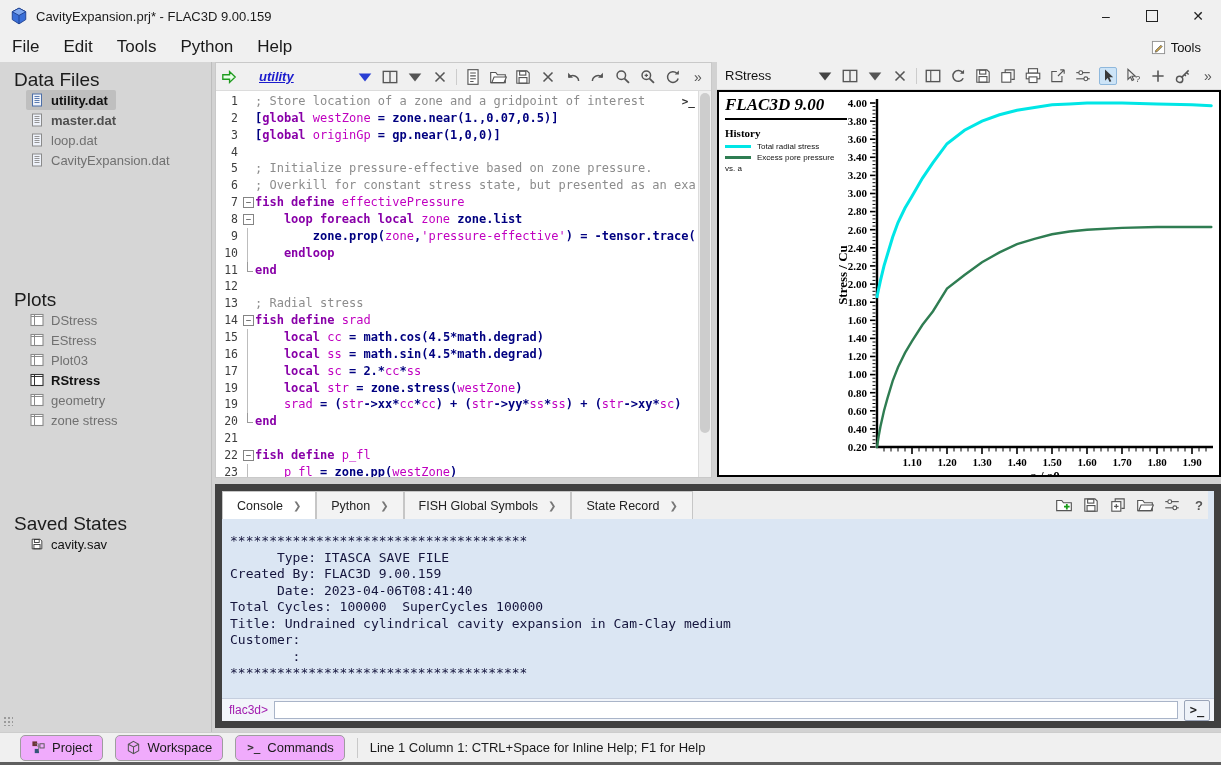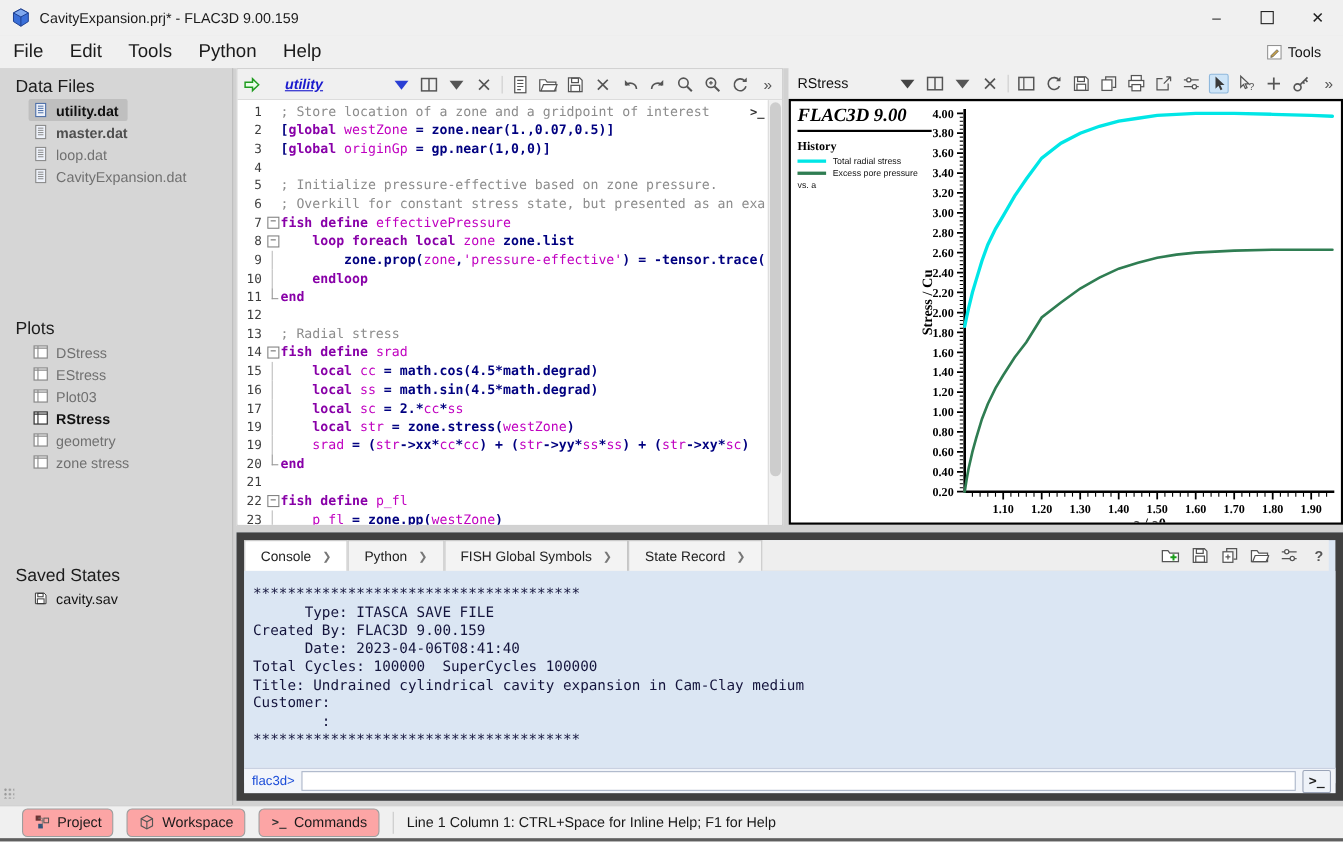--- a/index.html
+++ b/index.html
@@ -13,21 +13,21 @@
   .wctrls{position:absolute;right:0;top:0;height:32px;display:flex;}
   .wc{width:46px;height:32px;display:flex;align-items:center;justify-content:center;color:#222;font-size:14px;cursor:default;}
   .maxbox{width:10px;height:10px;border:1.2px solid #222;display:inline-block;}
   
   .menubar{position:absolute;left:0;top:32px;width:1221px;height:30px;background:#f0f0f0;display:flex;align-items:center;}
   .menuitem{padding:4px 12px;font-size:17px;color:#1a1a1a;}
   .tools-btn{position:absolute;right:14px;display:flex;align-items:center;gap:5px;font-size:13px;padding:3px 6px;}
   .tools-btn .tbi{width:15px;height:15px;}
   
   .sidebar{position:absolute;left:0;top:62px;width:212px;height:670px;background:#d6d6d6;border-right:1px solid #bdbdbd;padding-top:8px;box-sizing:border-box;}
-  .side-sec-title{margin-left:14px;height:20px;line-height:20px;font-size:16px;color:#1c1c1c;}
+  .side-sec-title{margin-left:14px;height:20px;line-height:20px;font-size:19px;color:#1c1c1c;}
   .side-item{margin-left:26px;height:20px;display:flex;align-items:center;gap:7px;padding:0 8px 0 4px;width:fit-content;border-radius:2px;text-align:right;}
   .side-item .si{width:14px;height:14px;display:inline-flex;flex:none;}
   .side-item.selected{background:#bfbfbf;}
   .si-label{font-size:13px;white-space:nowrap;}
   .tone-black{color:#111;} .tone-mid{color:#4f4f4f;} .tone-dim{color:#707070;}
   .b{font-weight:bold;}
   .sec-plots{margin-top:120px;} .sec-saved{margin-top:84px;}
   .grip{position:absolute;left:3px;bottom:6px;width:10px;height:10px;
     background:radial-gradient(#9a9a9a 1px,transparent 1.2px);background-size:4px 4px;}
   
@@ -78,29 +78,29 @@
   .ctabs{position:absolute;left:0;top:0;height:28px;right:150px;display:flex;background:#eeeeee;border-bottom:1px solid #bdbdbd;}
   .ctab{display:flex;align-items:center;gap:10px;padding:0 14px;font-size:12.5px;color:#222;
     background:#f3f3f3;border:1px solid #c6c6c6;border-bottom:none;box-sizing:border-box;}
   .ctab.active{background:#fff;}
   .ctab .chev{color:#777;font-size:10px;}
   .cicons{position:absolute;right:6px;top:0;height:28px;display:flex;align-items:center;gap:9px;background:#eeeeee;}
   .cout{position:absolute;left:0;top:28px;right:0;height:193px;background:#dbe6f3;padding:14px 0 0 8px;box-sizing:border-box;overflow:hidden;}
   .co-line{font-family:"DejaVu Sans Mono",monospace;font-size:13px;line-height:16.5px;color:#14143c;white-space:pre;}
   .cprompt{position:absolute;left:0;bottom:0;right:0;height:23px;background:#f2f5fa;border-top:1px solid #c5cede;
     display:flex;align-items:center;padding:0 4px;gap:6px;box-sizing:border-box;}
-  .plabel{font-size:12px;color:#1d4ed8;flex:none;padding-left:3px;}
+  .plabel{font-size:12px;color:#a21caf;flex:none;padding-left:3px;}
   .pinput{flex:1;height:16px;border:1px solid #a9b4c8;background:#fff;font-family:"DejaVu Sans Mono",monospace;font-size:12px;padding:0 3px;}
   .pbtn{width:24px;height:19px;border:1px solid #9aa4b8;background:#eef2f8;display:flex;align-items:center;justify-content:center;
     font-family:"DejaVu Sans Mono",monospace;font-weight:bold;font-size:12px;color:#222;border-radius:2px;flex:none;}
   
   .statusbar{position:absolute;left:0;top:732px;width:1221px;height:30px;background:#f0f0f0;border-top:1px solid #cdcdcd;
     display:flex;align-items:center;padding-left:20px;box-sizing:border-box;gap:12px;}
   .stbtn{height:24px;display:flex;align-items:center;gap:6px;padding:0 10px;border:1px solid #9e9e9e;border-radius:5px;
-    background:#fca5a5;font-size:13px;color:#1a1a1a;}
+    background:#f0abfc;font-size:13px;color:#1a1a1a;}
   .stbtn .tbi{width:15px;height:15px;}
   .stsep{width:1px;height:20px;background:#c9c9c9;}
   .sttext{font-size:13px;color:#1a1a1a;}
   .bottom-edge{position:absolute;left:0;top:762px;width:1221px;height:3px;background:#5f5f5f;}
   .term{font-family:"DejaVu Sans Mono",monospace;font-weight:bold;font-size:11px;color:#333;}
 </style>
 </head>
 <body>
 
 <div class="window">

